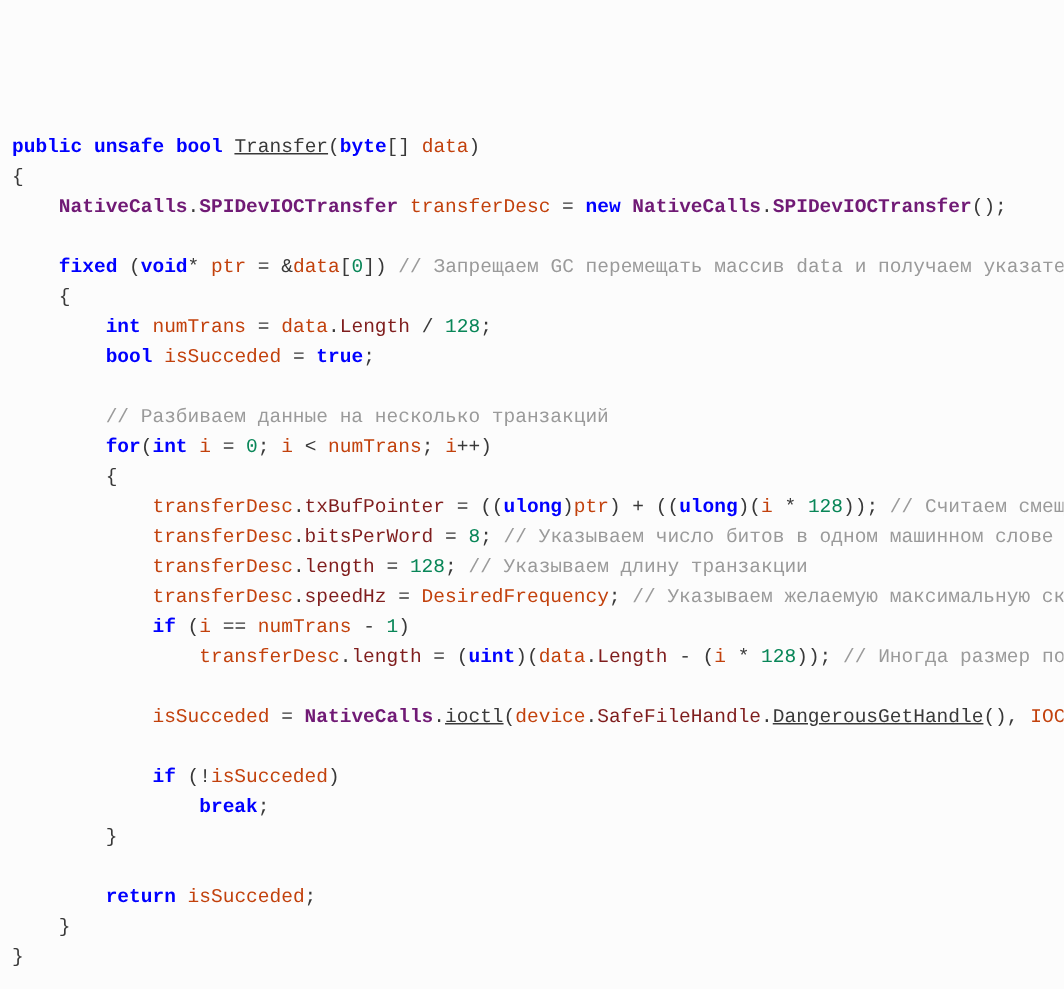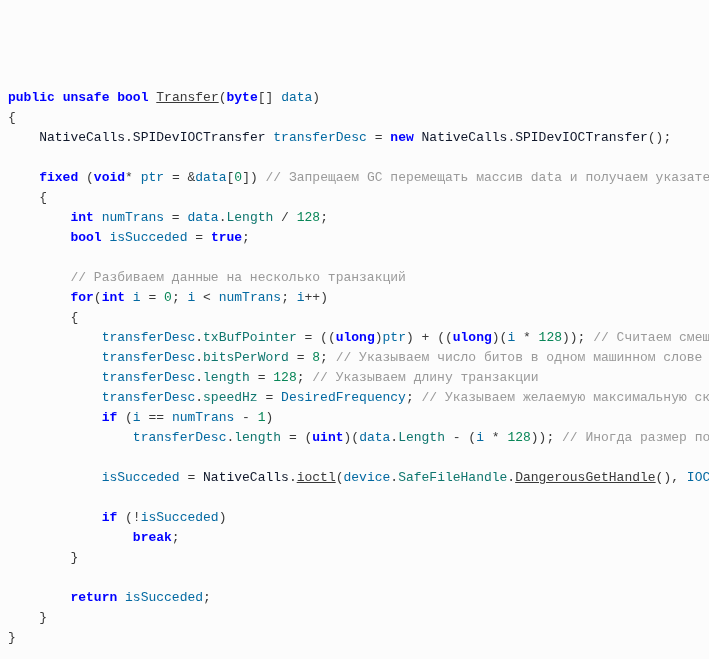--- a/index.html
+++ b/index.html
@@ -7,27 +7,27 @@
     padding: 8px 0 8px 8px;
     background: #fcfcfc;
     font-family: Consolas, "Courier New", monospace;
     font-size: 13px;
     line-height: 20px;
     color: #393939;
     white-space: pre;
     overflow-x: hidden;
   }
   .kw { color: #0000ff; font-weight: bold; }
-  .type { color: #0f172a; }
-  .ident { color: #0369a1; }
+  .type { color: #701a75; font-weight: bold; }
+  .ident { color: #c2410c; }
   .num { color: #098658; }
   .comm { color: #9a9a9a; }
   .op { color: #393939; }
   .method { color: #393939; text-decoration: underline; }
-  .prop { color: #0f766e; }
+  .prop { color: #7f1d1d; }
 </style>
 </head>
 <body>
 
 
 
 <div id="code-root"><div><span class="kw">public</span><span> </span><span class="kw">unsafe</span><span> </span><span class="kw">bool</span><span> </span><span class="method">Transfer</span><span class="op">(</span><span class="kw">byte</span><span class="op">[] </span><span class="ident">data</span><span class="op">)</span></div><div><span class="op">{</span></div><div><span>    </span><span class="type">NativeCalls</span><span class="op">.</span><span class="type">SPIDevIOCTransfer</span><span> </span><span class="ident">transferDesc</span><span class="op"> = </span><span class="kw">new</span><span> </span><span class="type">NativeCalls</span><span class="op">.</span><span class="type">SPIDevIOCTransfer</span><span class="op">();</span></div><div>&nbsp;</div><div><span>    </span><span class="kw">fixed</span><span class="op"> (</span><span class="kw">void</span><span class="op">* </span><span class="ident">ptr</span><span class="op"> = &amp;</span><span class="ident">data</span><span class="op">[</span><span class="num">0</span><span class="op">]) </span><span class="comm">// Запрещаем GC перемещать массив data и получаем указател</span></div><div><span>    </span><span class="op">{</span></div><div><span>        </span><span class="kw">int</span><span> </span><span class="ident">numTrans</span><span class="op"> = </span><span class="ident">data</span><span class="op">.</span><span class="prop">Length</span><span class="op"> / </span><span class="num">128</span><span class="op">;</span></div><div><span>        </span><span class="kw">bool</span><span> </span><span class="ident">isSucceded</span><span class="op"> = </span><span class="kw">true</span><span class="op">;</span></div><div>&nbsp;</div><div><span>        </span><span class="comm">// Разбиваем данные на несколько транзакций</span></div><div><span>        </span><span class="kw">for</span><span class="op">(</span><span class="kw">int</span><span> </span><span class="ident">i</span><span class="op"> = </span><span class="num">0</span><span class="op">; </span><span class="ident">i</span><span class="op"> &lt; </span><span class="ident">numTrans</span><span class="op">; </span><span class="ident">i</span><span class="op">++)</span></div><div><span>        </span><span class="op">{</span></div><div><span>            </span><span class="ident">transferDesc</span><span class="op">.</span><span class="prop">txBufPointer</span><span class="op"> = ((</span><span class="kw">ulong</span><span class="op">)</span><span class="ident">ptr</span><span class="op">) + ((</span><span class="kw">ulong</span><span class="op">)(</span><span class="ident">i</span><span class="op"> * </span><span class="num">128</span><span class="op">)); </span><span class="comm">// Считаем смещ</span></div><div><span>            </span><span class="ident">transferDesc</span><span class="op">.</span><span class="prop">bitsPerWord</span><span class="op"> = </span><span class="num">8</span><span class="op">; </span><span class="comm">// Указываем число битов в одном машинном слове </span></div><div><span>            </span><span class="ident">transferDesc</span><span class="op">.</span><span class="prop">length</span><span class="op"> = </span><span class="num">128</span><span class="op">; </span><span class="comm">// Указываем длину транзакции</span></div><div><span>            </span><span class="ident">transferDesc</span><span class="op">.</span><span class="prop">speedHz</span><span class="op"> = </span><span class="ident">DesiredFrequency</span><span class="op">; </span><span class="comm">// Указываем желаемую максимальную ско</span></div><div><span>            </span><span class="kw">if</span><span class="op"> (</span><span class="ident">i</span><span class="op"> == </span><span class="ident">numTrans</span><span class="op"> - </span><span class="num">1</span><span class="op">)</span></div><div><span>                </span><span class="ident">transferDesc</span><span class="op">.</span><span class="prop">length</span><span class="op"> = (</span><span class="kw">uint</span><span class="op">)(</span><span class="ident">data</span><span class="op">.</span><span class="prop">Length</span><span class="op"> - (</span><span class="ident">i</span><span class="op"> * </span><span class="num">128</span><span class="op">)); </span><span class="comm">// Иногда размер по</span></div><div>&nbsp;</div><div><span>            </span><span class="ident">isSucceded</span><span class="op"> = </span><span class="type">NativeCalls</span><span class="op">.</span><span class="method">ioctl</span><span class="op">(</span><span class="ident">device</span><span class="op">.</span><span class="prop">SafeFileHandle</span><span class="op">.</span><span class="method">DangerousGetHandle</span><span class="op">(), </span><span class="ident">IOC</span></div><div>&nbsp;</div><div><span>            </span><span class="kw">if</span><span class="op"> (!</span><span class="ident">isSucceded</span><span class="op">)</span></div><div><span>                </span><span class="kw">break</span><span class="op">;</span></div><div><span>        </span><span class="op">}</span></div><div>&nbsp;</div><div><span>        </span><span class="kw">return</span><span> </span><span class="ident">isSucceded</span><span class="op">;</span></div><div><span>    </span><span class="op">}</span></div><div><span class="op">}</span></div></div>
 
 
 

